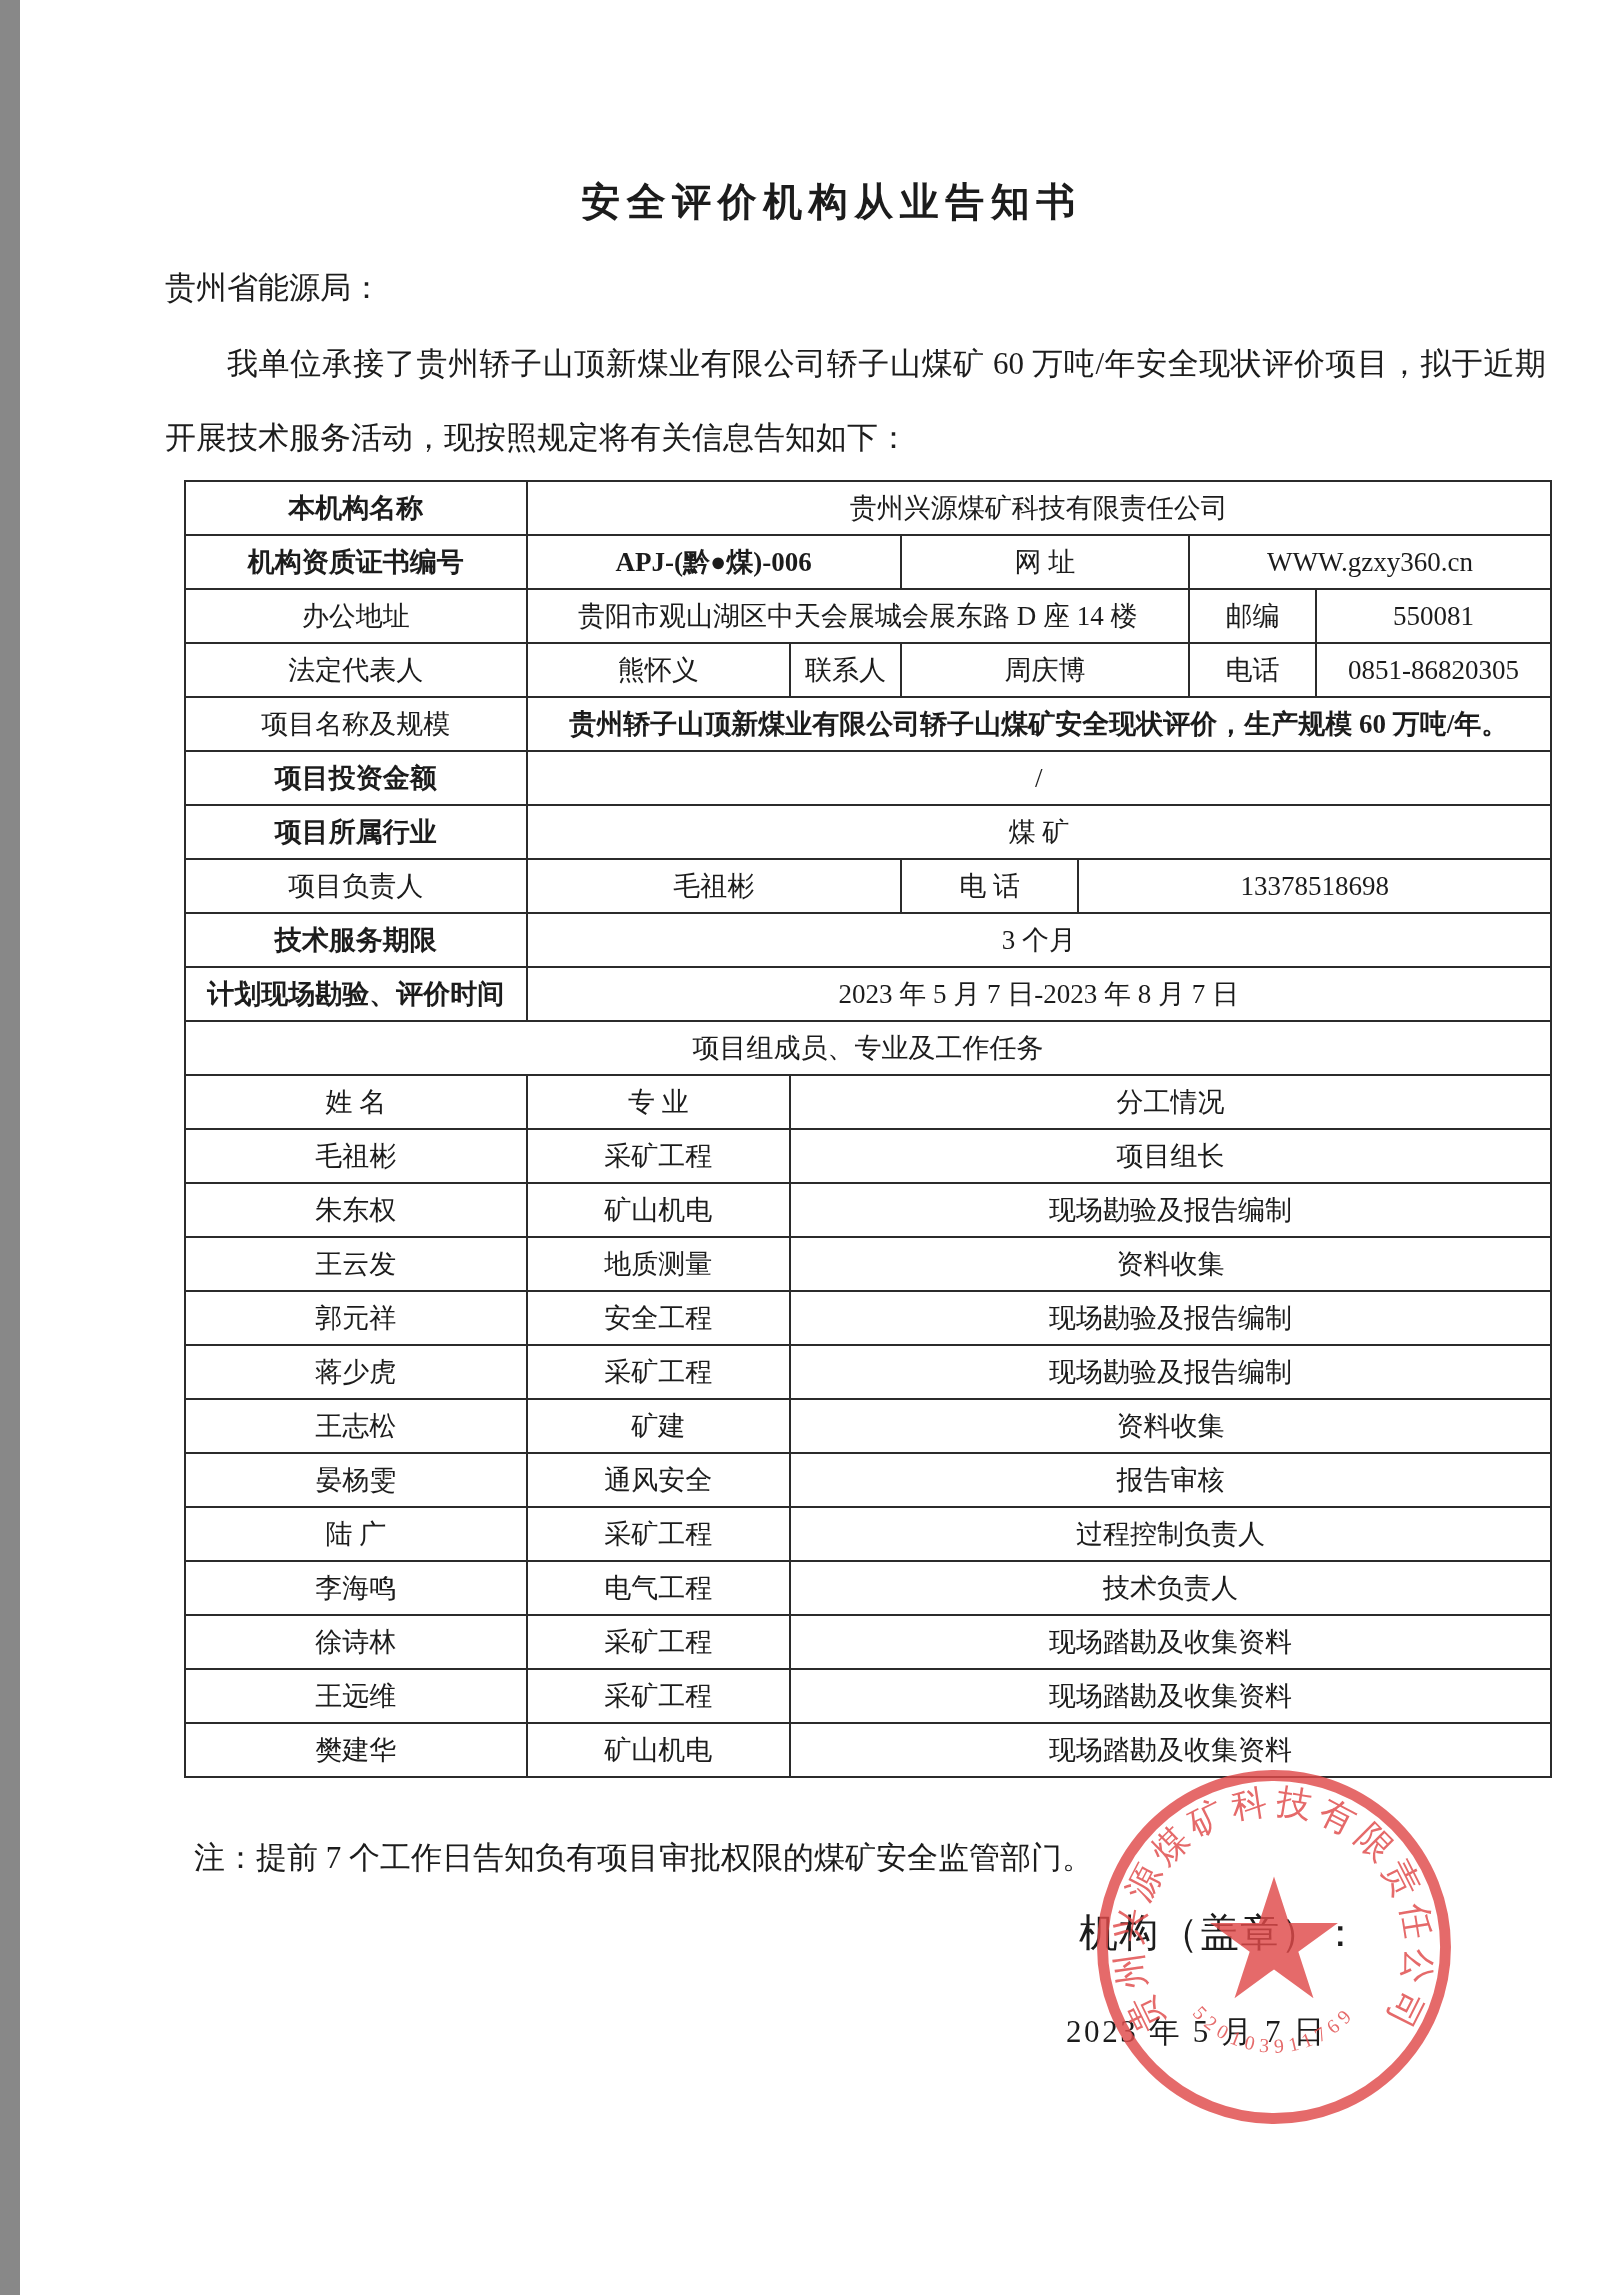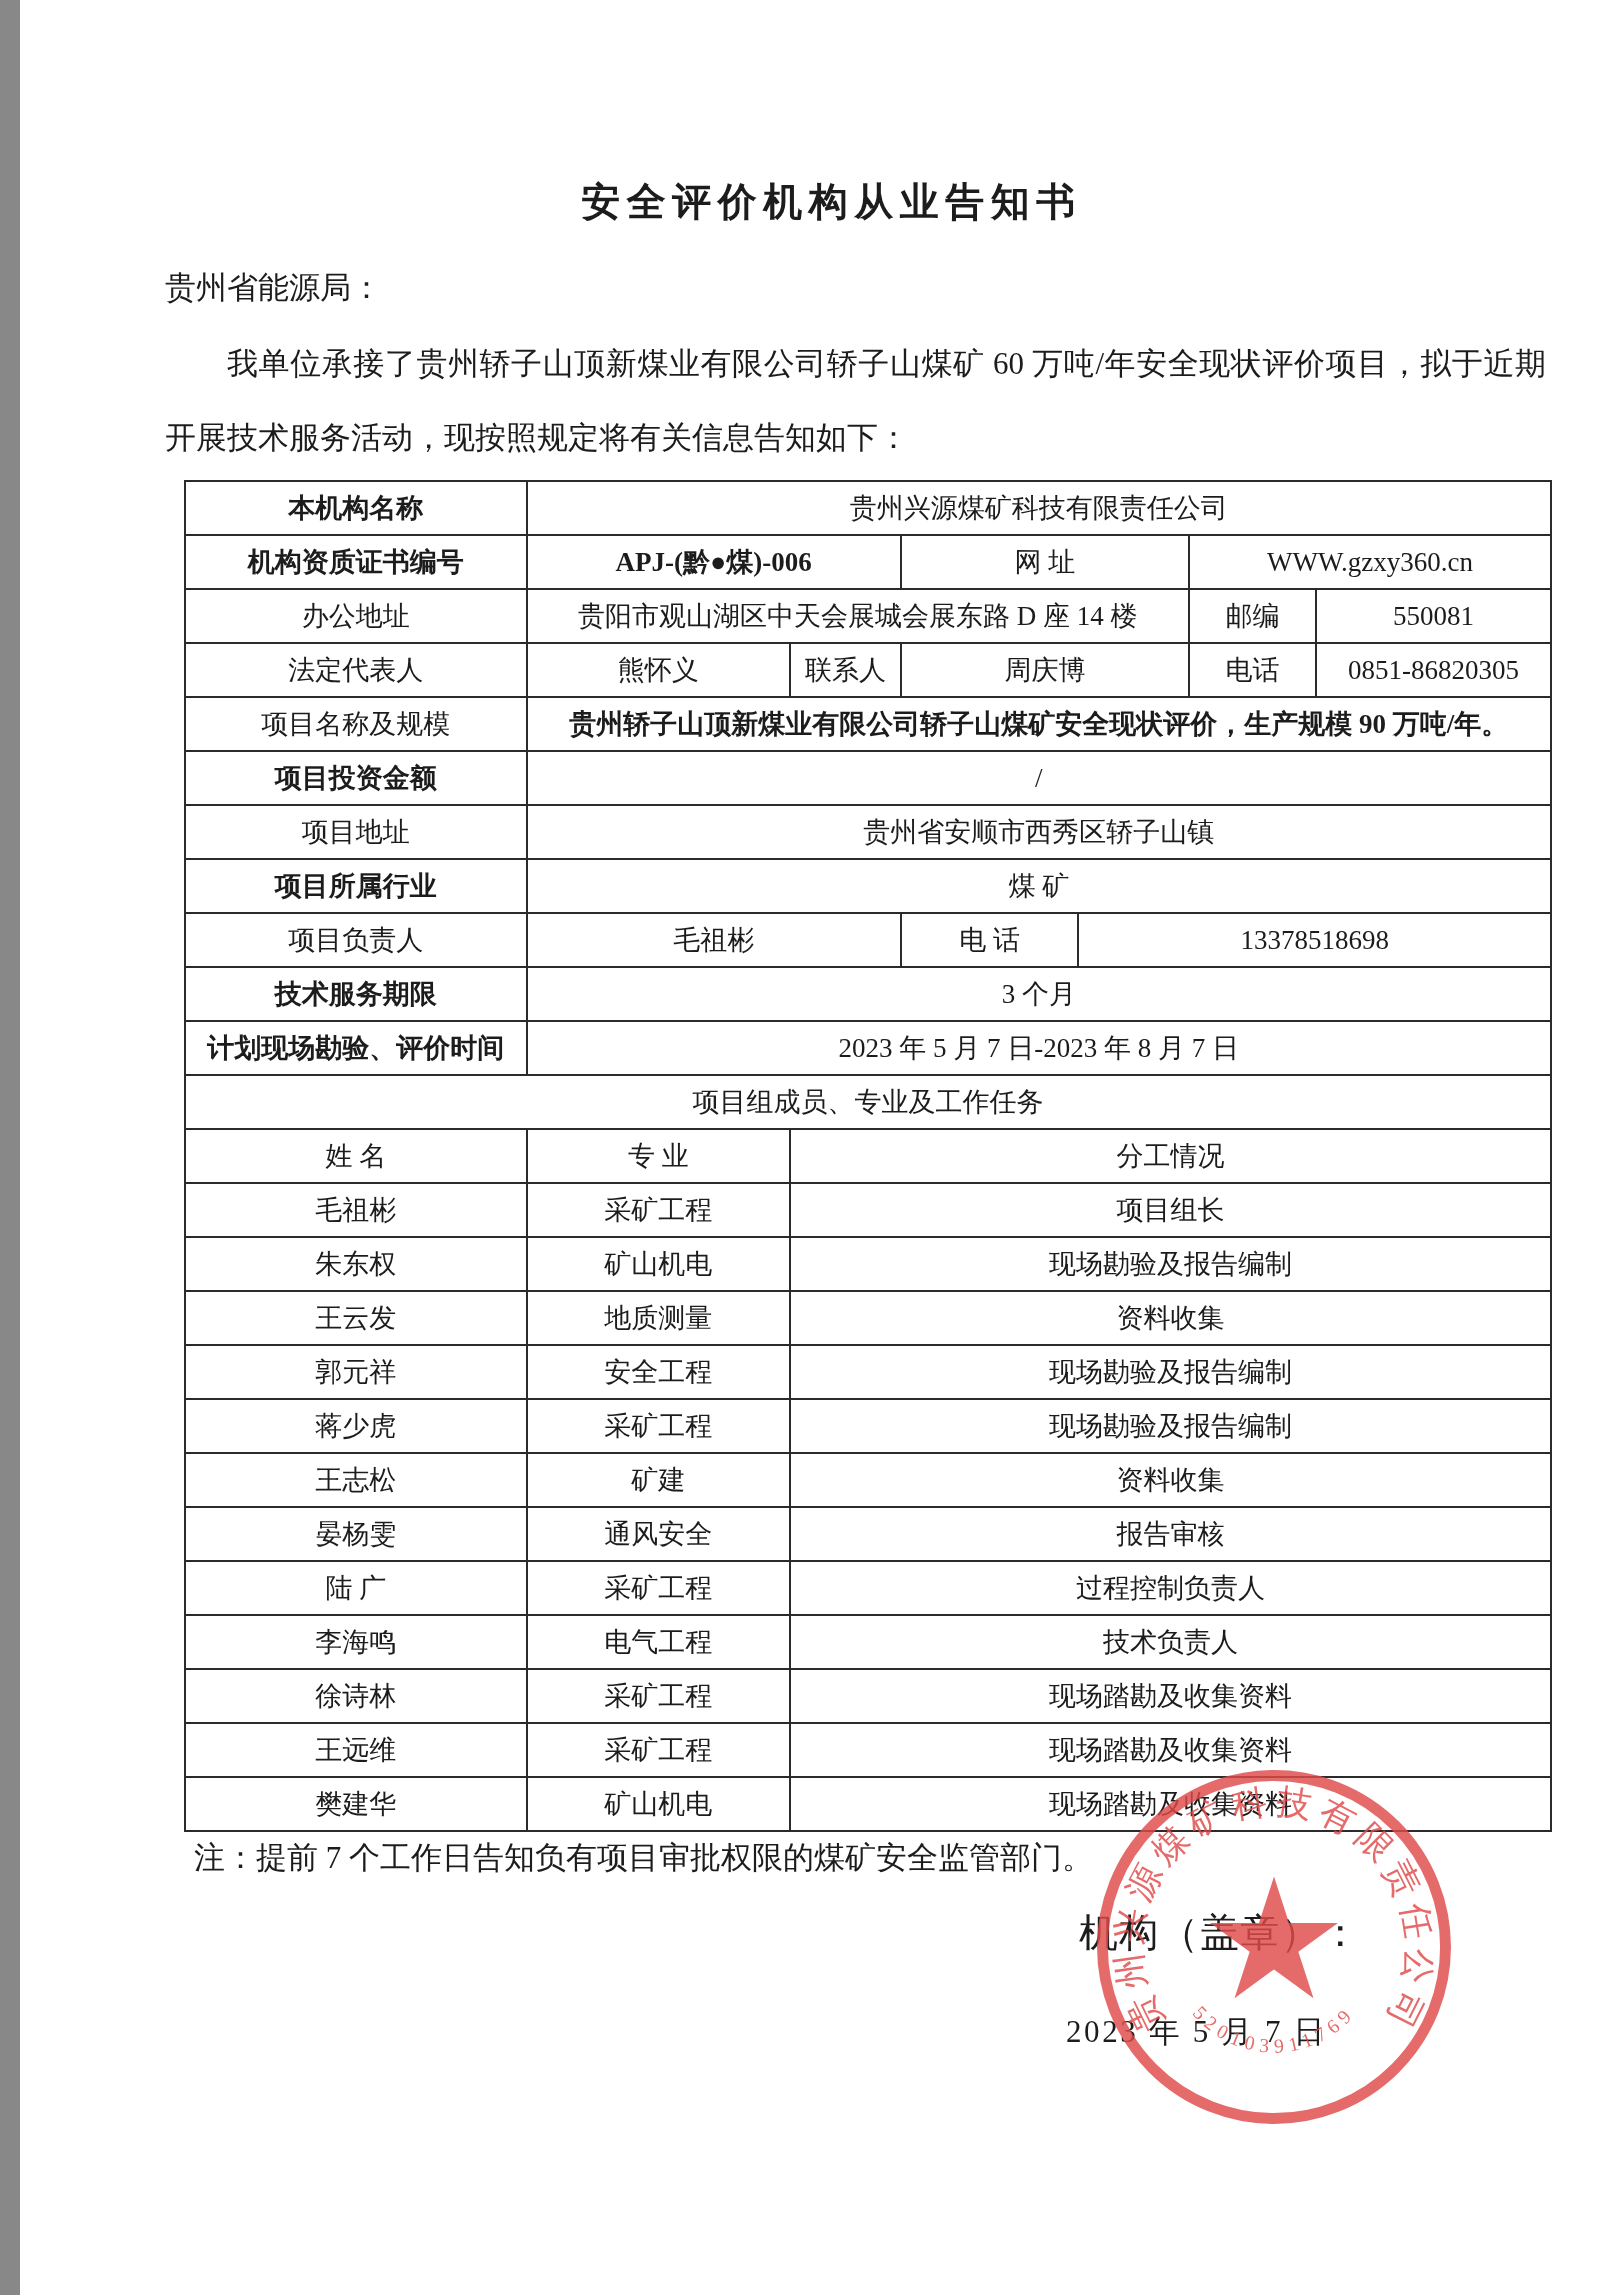--- a/index.html
+++ b/index.html
@@ -110,29 +110,25 @@
       <tr>
         <td>法定代表人</td>
         <td>熊怀义</td>
         <td>联系人</td>
         <td colspan="2">周庆博</td>
         <td>电话</td>
         <td>0851-86820305</td>
       </tr>
       <tr>
         <td>项目名称及规模</td>
-        <td class="left" colspan="6">贵州轿子山顶新煤业有限公司轿子山煤矿安全现状评价，生产规模 90 万吨/年。</td>
+        <td class="left" colspan="6">贵州轿子山顶新煤业有限公司轿子山煤矿安全现状评价，生产规模 60 万吨/年。</td>
       </tr>
       <tr>
         <td class="left">项目投资金额</td>
         <td colspan="6">/</td>
-      </tr>
-      <tr>
-        <td>项目地址</td>
-        <td colspan="6">贵州省安顺市西秀区轿子山镇</td>
       </tr>
       <tr>
         <td class="left">项目所属行业</td>
         <td colspan="6">煤  矿</td>
       </tr>
       <tr>
         <td>项目负责人</td>
         <td colspan="2">毛祖彬</td>
         <td>电  话</td>
         <td colspan="3">13378518698</td>

